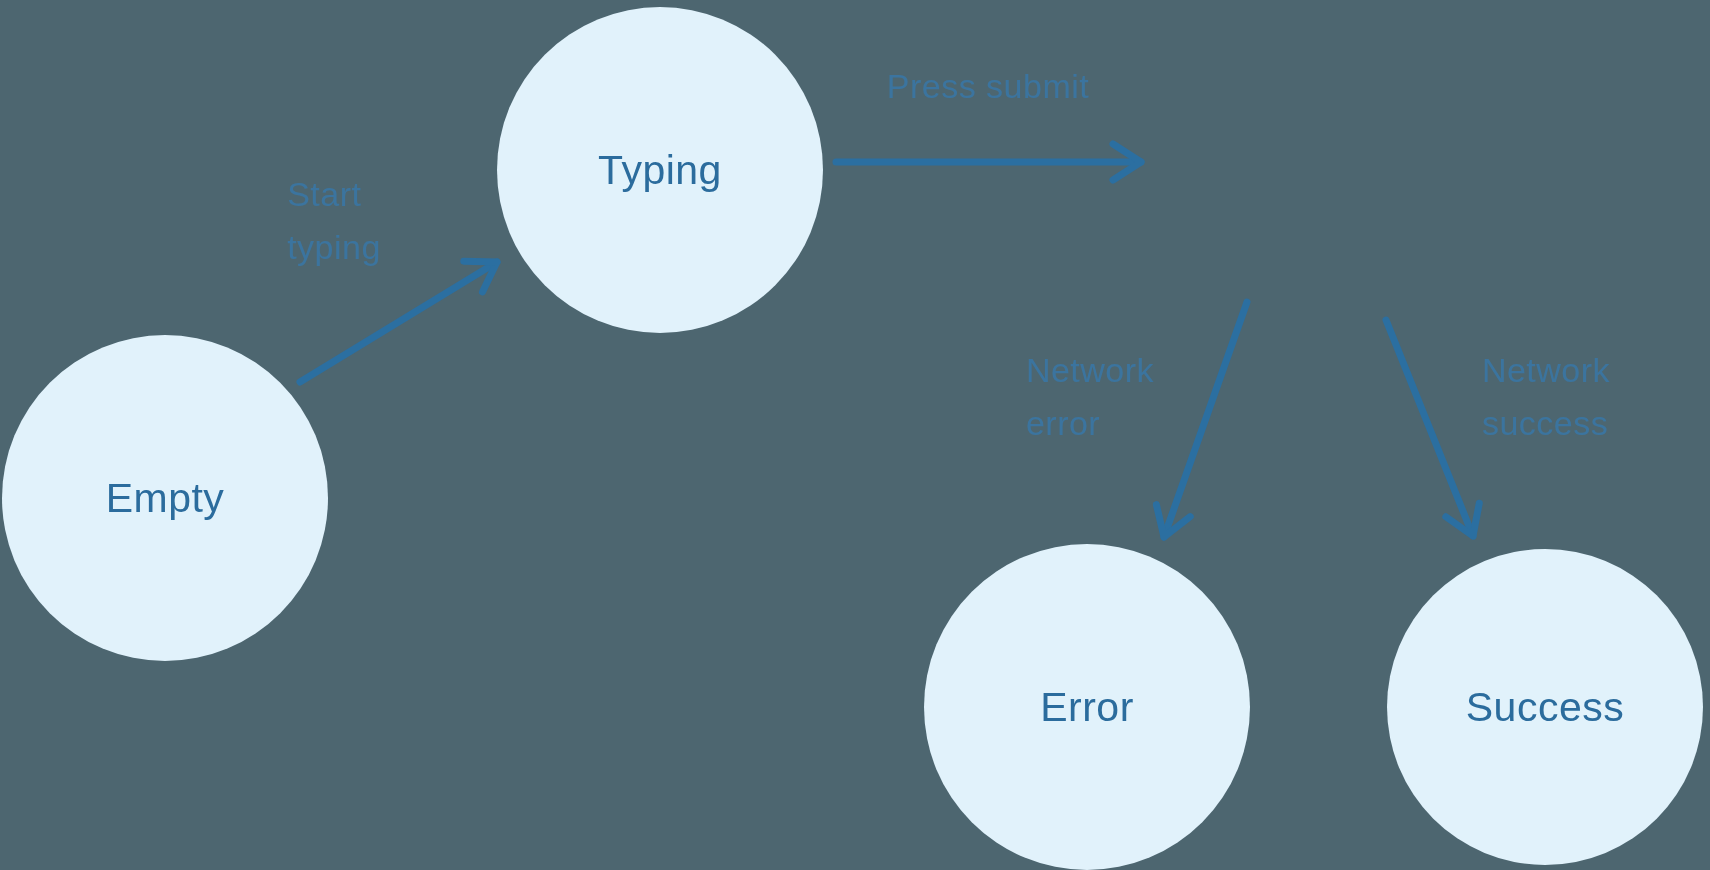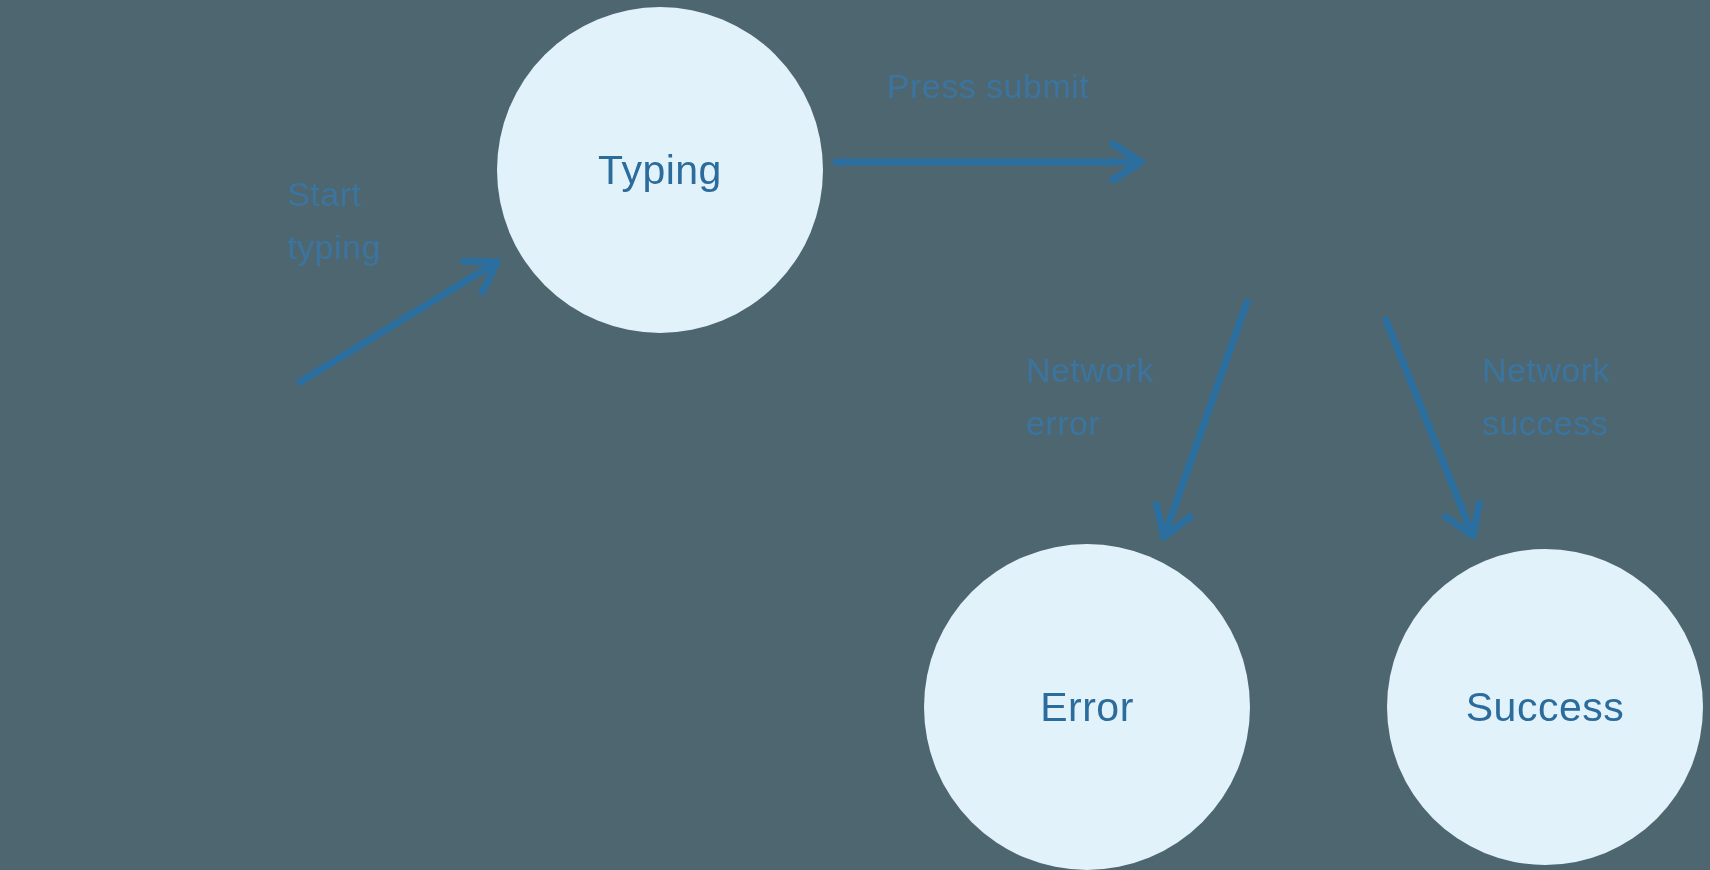--- a/index.html
+++ b/index.html
@@ -72,20 +72,23 @@
       <marker id="chevron" markerUnits="userSpaceOnUse" markerWidth="44" markerHeight="44" viewBox="0 0 44 44" refX="36" refY="22" orient="auto">
         <path d="M8 4 L36 22 L8 40" fill="none" style="stroke: var(--arrow);" stroke-width="7" stroke-linecap="round" stroke-linejoin="round"></path>
       </marker>
     </defs>
     <path class="edge" d="M300 382 L497 262" marker-end="url(#chevron)"></path>
     <path class="edge" d="M836 162 L1141 162" marker-end="url(#chevron)"></path>
     <path class="edge" d="M1247 302 L1164 537" marker-end="url(#chevron)"></path>
     <path class="edge" d="M1386 320 L1473 536" marker-end="url(#chevron)"></path>
   </svg>
 
+  <div class="state-node" style="left:2px; top:335px; width:326px; height:326px;">
+    <span class="node-label">Empty</span>
+  </div>
 
   <div class="state-node" style="left:497px; top:7px; width:326px; height:326px;">
     <span class="node-label">Typing</span>
   </div>
 
 
   <div class="state-node" style="left:924px; top:544px; width:326px; height:326px;">
     <span class="node-label">Error</span>
   </div>
 

